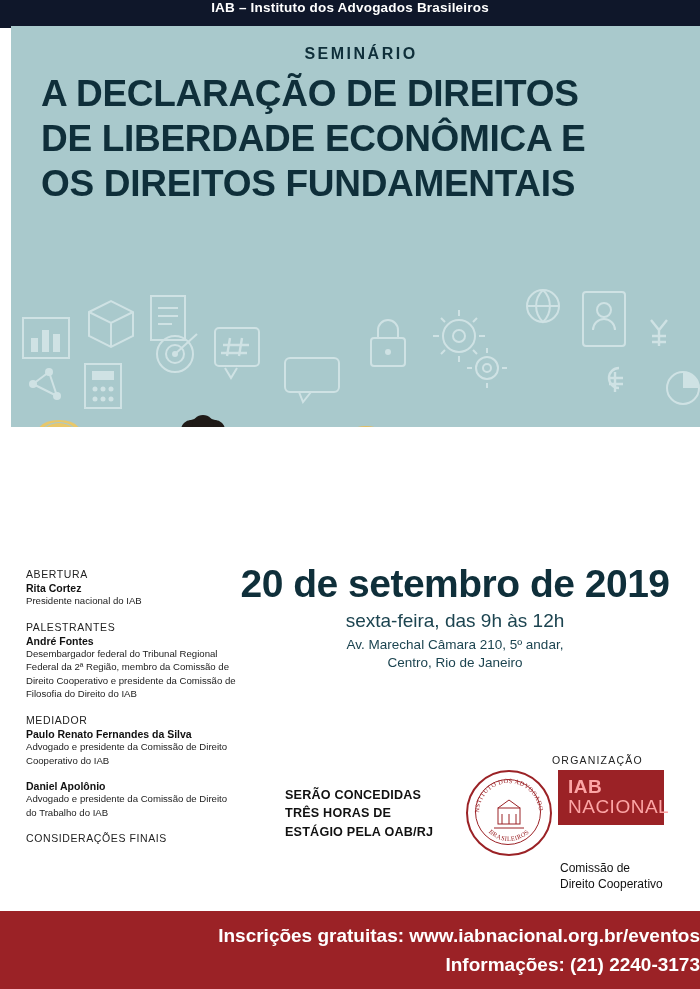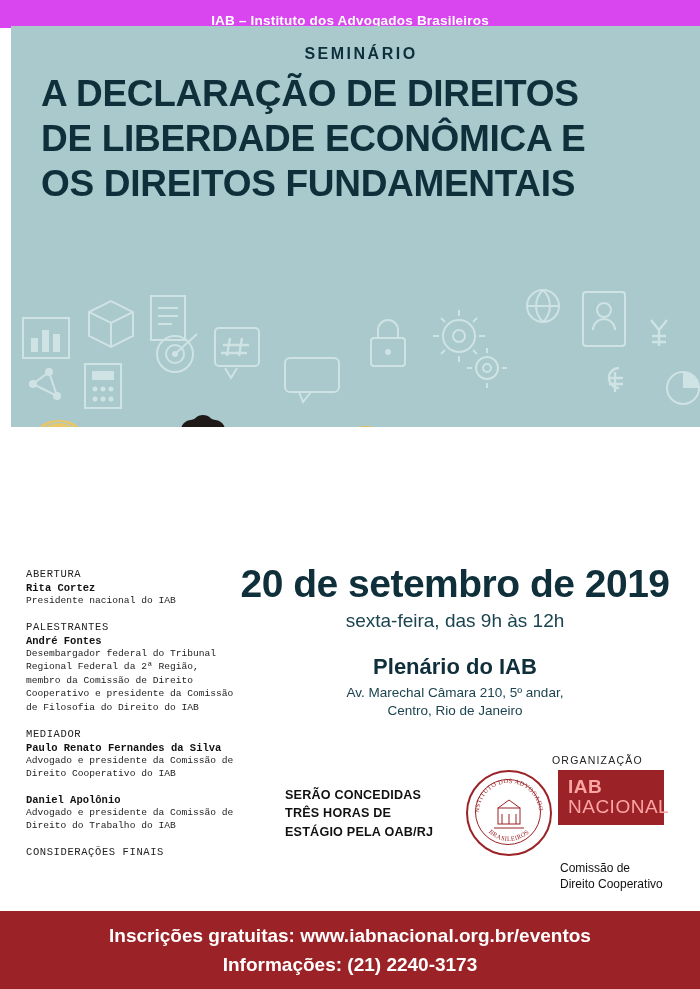--- a/index.html
+++ b/index.html
@@ -19,24 +19,24 @@
     height: 989px;
     background: #ffffff;
     overflow: hidden;
   }
 
   
   .topbar {
     position: absolute;
     left: 0; top: 0;
     width: 700px; height: 28px;
-    background: #d946ef;
+    background: #0f172a;
     color: #ffffff;
     display: flex;
-    align-items: flex-end;
+    align-items: flex-start;
     justify-content: center;
     font-size: 13.5px;
     font-weight: bold;
     letter-spacing: 0.2px;
   }
 
   
   .hero {
     position: absolute;
     left: 11px; top: 26px;
@@ -100,21 +100,20 @@
     height: 355px;
     background: #ffffff;
   }
 
   .speakers {
     position: absolute;
     left: 26px;
     top: 12px;
     width: 210px;
     color: #111111;
-    font-family: Liberation Mono, monospace;
   }
   .sp-head {
     font-size: 10.5px;
     font-weight: normal;
     letter-spacing: 0.6px;
     margin: 0 0 2px 0;
     color: #222222;
   }
   .sp-name {
     font-size: 10.5px;
@@ -243,21 +242,21 @@
 
   
   .footer {
     position: absolute;
     left: 0; top: 911px;
     width: 700px; height: 78px;
     background: #9b2226;
     color: #ffffff;
     display: flex;
     flex-direction: column;
-    align-items: center;
+    align-items: flex-end;
     justify-content: center;
   }
   .footer .f1 {
     font-size: 19px;
     font-weight: bold;
     margin: 0 0 7px 0;
   }
   .footer .f2 {
     font-size: 19px;
     font-weight: bold;
@@ -506,21 +505,20 @@
       </div>
 
       <div class="sp-block">
         <p class="sp-head">CONSIDERAÇÕES FINAIS</p>
       </div>
     </div>
 
     <div class="date-col">
       <p class="big-date">20 de setembro de 2019</p>
       <p class="date-sub">sexta-feira, das 9h às 12h</p>
-      <p class="venue">Plenário do IAB</p>
       <p class="addr">
         <span>Av. Marechal Câmara 210, 5º andar,</span><br>
         <span>Centro, Rio de Janeiro</span>
       </p>
     </div>
 
     <div class="hours-note">
       <span>SERÃO CONCEDIDAS</span><br>
       <span>TRÊS HORAS DE</span><br>
       <span>ESTÁGIO PELA OAB/RJ</span>

